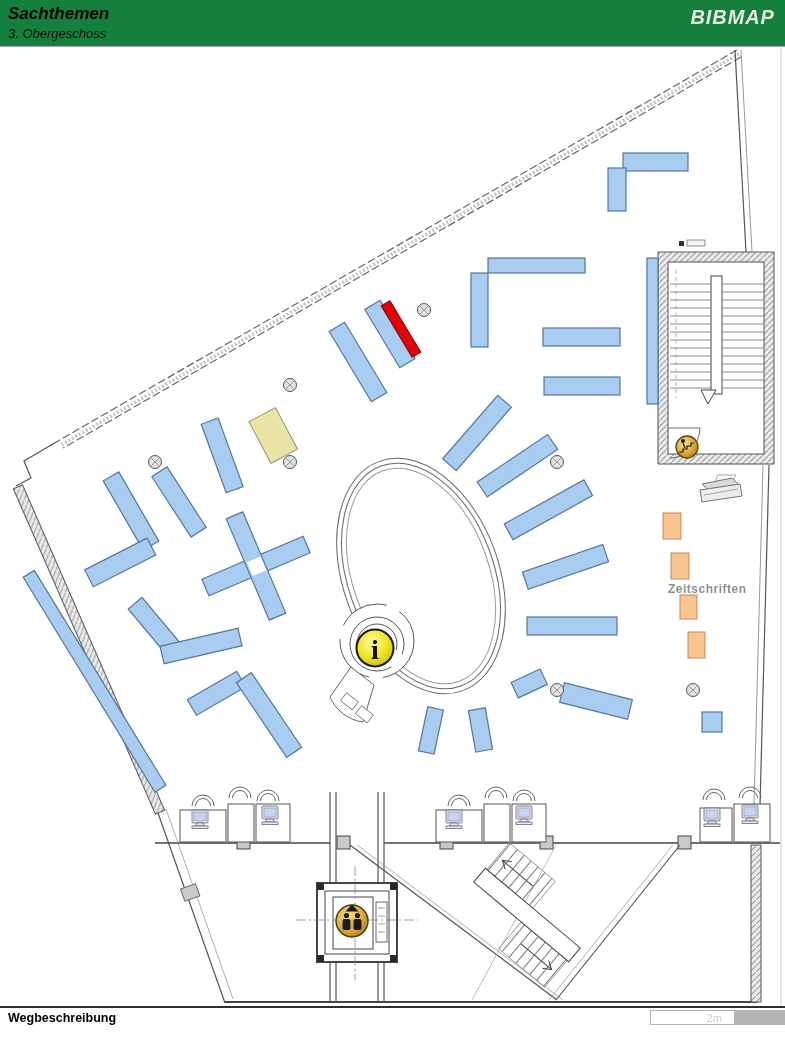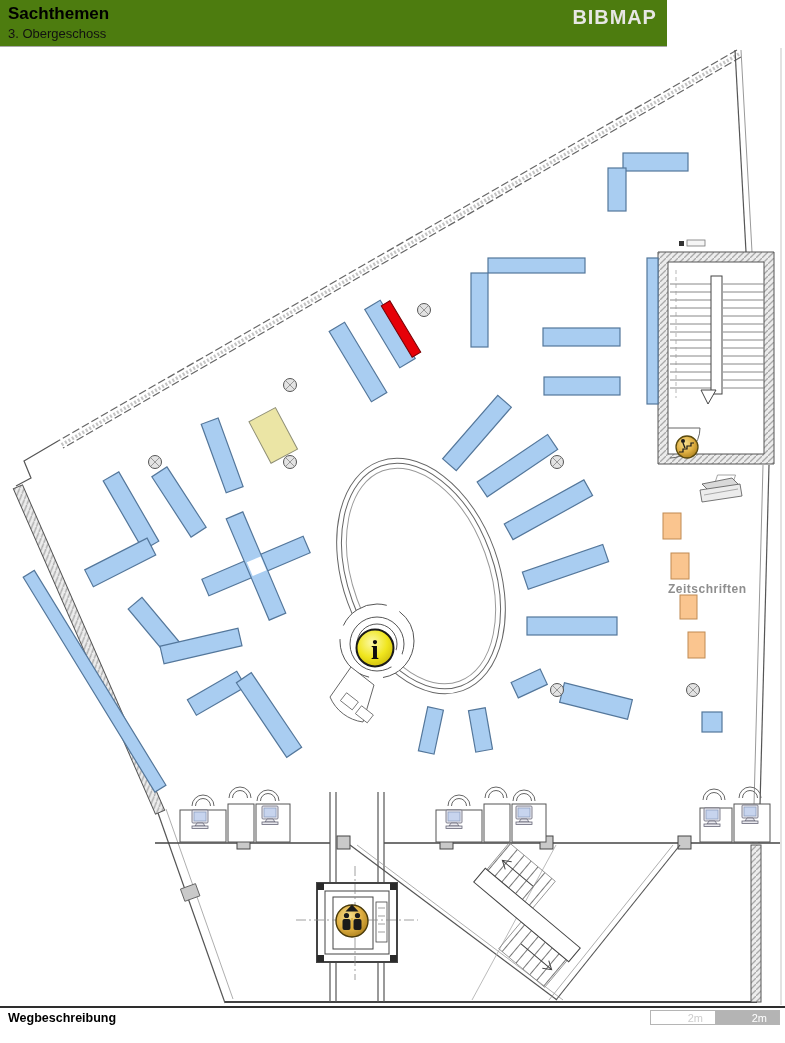--- a/index.html
+++ b/index.html
@@ -7,33 +7,33 @@
        font-family:"Liberation Sans",sans-serif;color:#000;}
   :root{
     --bookshelf:#A9CDF1; --bookshelf-border:#54779B;
     --highlight:#E60008; --highlight-border:#7A0005;
     --special-shelf:#EBE5A5; --special-shelf-border:#8F8F75;
     --magazine-shelf:#FAC58F; --magazine-shelf-border:#C08A52;
     --info-yellow:#F0E61E; --icon-gold:#D9A930; --wall:#555555;
   }
   .map-svg{position:absolute;left:0;top:0;z-index:1;}
   
-  .header{position:absolute;left:0;top:0;width:667px;height:47px;background:#4d7c0f;
-          border-bottom:1px solid #a9a9a9;z-index:3;box-sizing:border-box;}
+  .header{position:absolute;left:0;top:0;width:785px;height:47px;background:#15803d;
+          border-bottom:1px solid #a9a9a9;z-index:3;box-sizing:border-box;font-style:italic;}
   .title{position:absolute;left:8px;top:4px;font-size:17px;font-weight:bold;}
   .subtitle{position:absolute;left:8px;top:26px;font-size:13px;color:#111;}
   .brand{position:absolute;right:10px;top:5px;font-size:21px;font-weight:bold;
          letter-spacing:1px;color:#e7e7e4;transform:scaleX(.95);transform-origin:right;}
   
   .footer{position:absolute;left:0;top:1006px;width:785px;height:37px;background:#fff;
           border-top:2px solid #2e2e2e;z-index:3;box-sizing:border-box;}
   .footer-heading{position:absolute;left:8px;top:3px;font-size:12.5px;font-weight:bold;}
   .footer-desc{position:absolute;left:8px;top:18px;font-size:12.5px;white-space:nowrap;}
   .scale{position:absolute;left:650px;top:2px;display:flex;z-index:4;}
-  .scale-seg{width:65px;height:15px;font-size:11px;line-height:15px;text-align:right;
+  .scale-seg{width:84px;height:15px;font-size:11px;line-height:15px;text-align:right;
              padding-right:12px;box-sizing:border-box;border:1px solid #b5b5b5;}
   .scale-seg.light{background:#fff;color:#cdcdcd;border-right:none;}
   .scale-seg.dark{background:#b4b4b4;color:#fff;}
   
   .shelf{fill:var(--bookshelf);stroke:var(--bookshelf-border);stroke-width:1.2;}
   .shelf--red{fill:var(--highlight);stroke:var(--highlight-border);stroke-width:1;}
   .shelf--yellow{fill:var(--special-shelf);stroke:var(--special-shelf-border);stroke-width:1;}
   .shelf--orange{fill:var(--magazine-shelf);stroke:var(--magazine-shelf-border);stroke-width:1;}
   .wall-thin{stroke:#555;stroke-width:1.2;fill:none;}
   .wall-dash{stroke:#666;stroke-width:1.2;fill:none;stroke-dasharray:8 3;}

